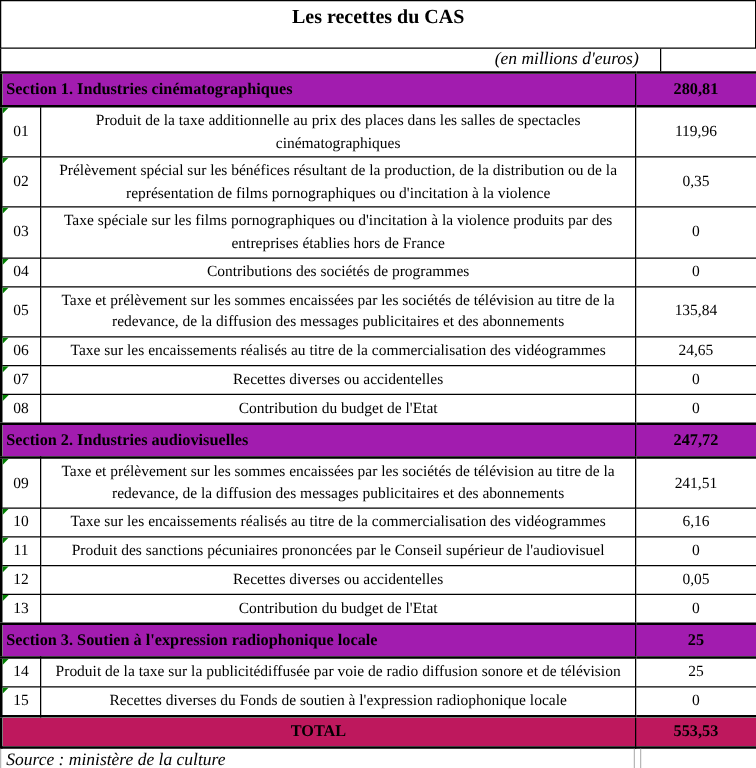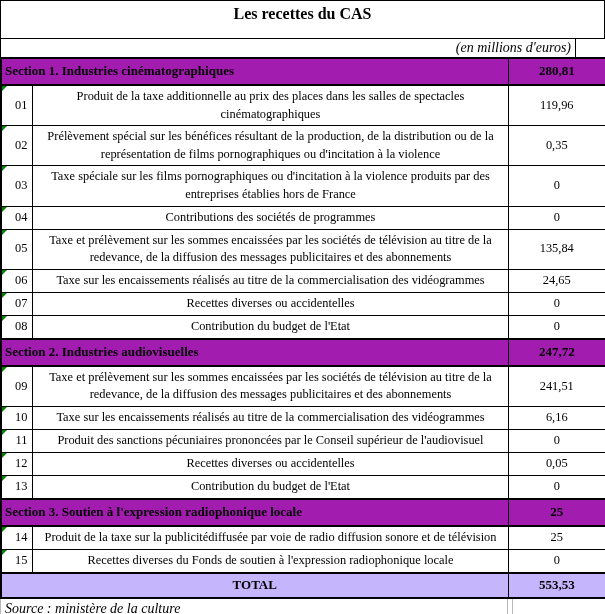--- a/index.html
+++ b/index.html
@@ -18,46 +18,46 @@
     width: 605px;
     border: 1px solid #000000;
     height: 39px;
     line-height: 25px;
     text-align: center;
     font-weight: bold;
     font-size: 16px;
   }
   .unit-box {
     box-sizing: border-box;
-    width: 576px;
+    width: 529px;
     border-left: 1px solid #000000;
     border-right: 1px solid #000000;
     height: 18px;
     line-height: 17px;
     text-align: right;
     font-style: italic;
     font-size: 14px;
-    padding-right: 4px;
+    padding-right: 17px;
   }
   table.recettes {
     width: 605px;
     border-collapse: collapse;
     table-layout: fixed;
     border: 2px solid #000000;
     font-size: 12.4px;
   }
   table.recettes td {
     border: 1px solid #000000;
     vertical-align: middle;
     line-height: 1.42;
     overflow: hidden;
   }
   td.num {
     position: relative;
-    text-align: right;
+    text-align: center;
     padding: 1px 4px;
     height: 20px;
   }
   td.desc {
     padding: 2px 3px 2px 4px;
     text-align: center;
   }
   td.val {
     text-align: center;
     padding: 1px 2px;
@@ -68,21 +68,21 @@
     font-size: 13px;
     border-top: 2px solid #000000;
     border-bottom: 2px solid #000000;
     height: 21px;
   }
   tr.sec td.sec-label {
     padding: 2px 3px 2px 3px;
     text-align: left;
   }
   tr.total-row td {
-    background: #c4b5fd;
+    background: #be185d;
     font-weight: bold;
     font-size: 13px;
     border-top: 2px solid #000000;
     height: 21px;
   }
   tr.total-row td.total-label {
     text-align: center;
   }
   .tri {
     position: absolute;

